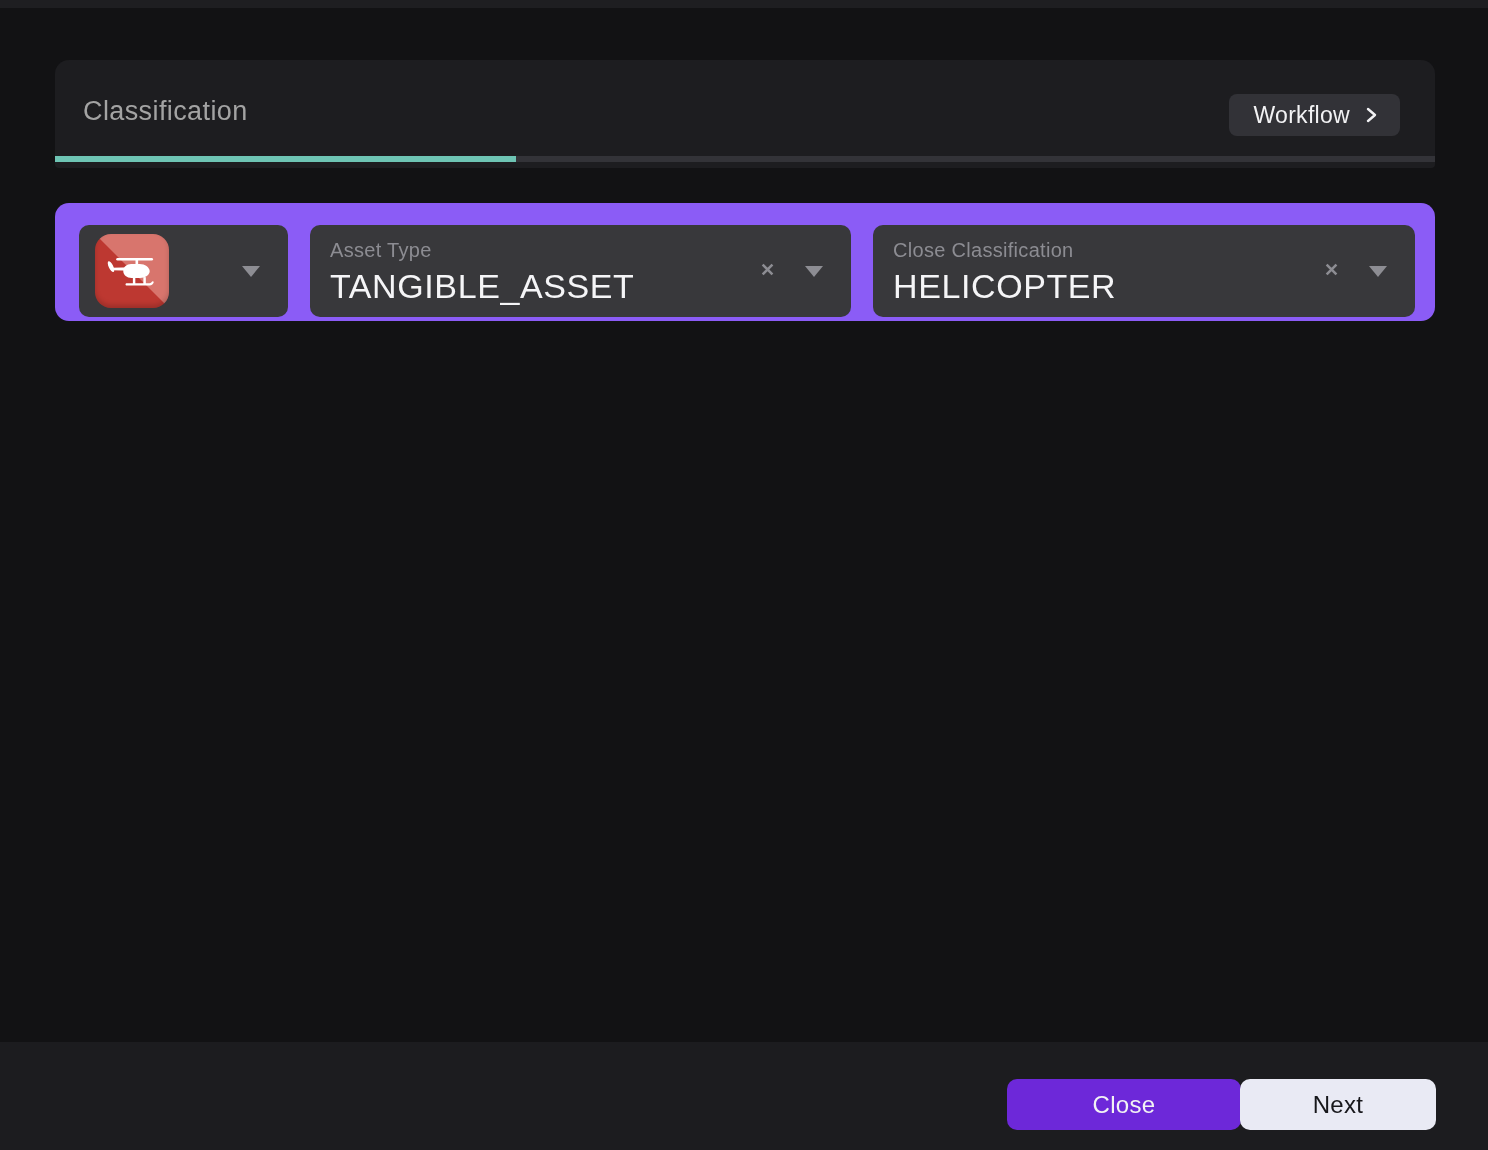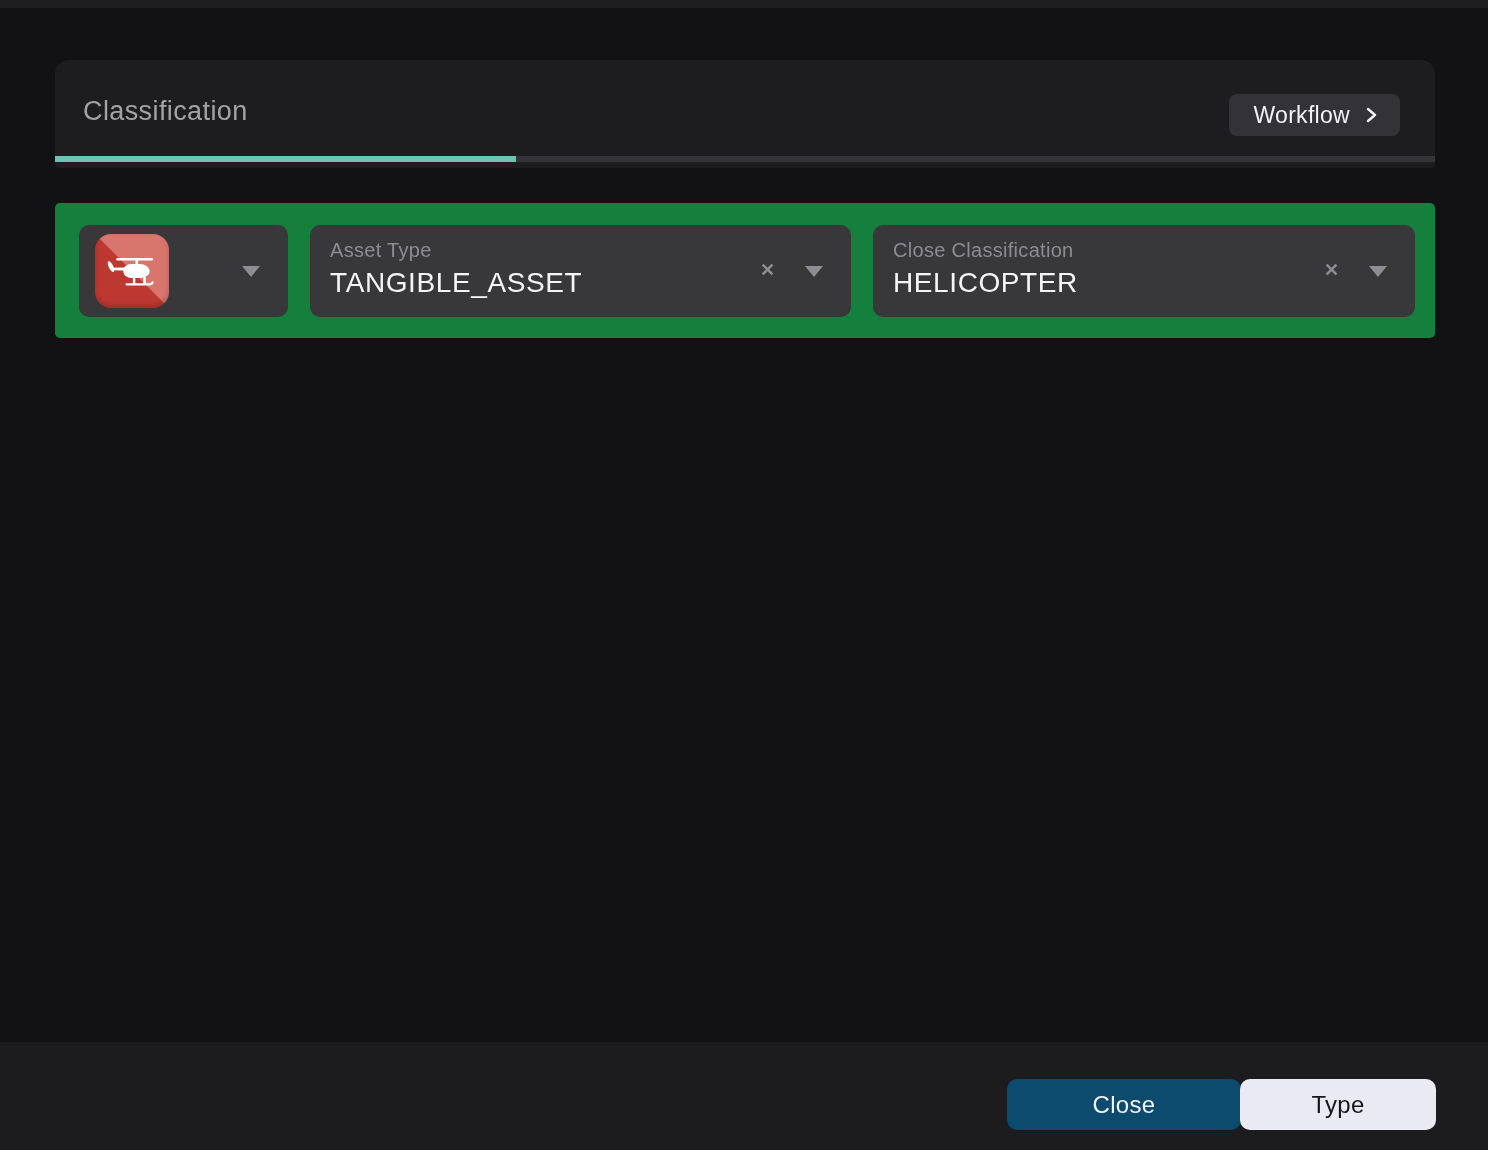--- a/index.html
+++ b/index.html
@@ -65,23 +65,23 @@
   .progress-fill {
     height: 100%;
     width: 0;
     background: #6ec4b4;
   }
 
   
   .fields-card {
     position: absolute;
     left: 55px; top: 203px;
-    width: 1380px; height: 135px;
-    background: #15803d;
-    border-radius: 5px;
+    width: 1380px; height: 118px;
+    background: #8b5cf6;
+    border-radius: 14px;
   }
   .field {
     position: absolute;
     top: 22px;
     height: 92px;
     background: #38383b;
     border-radius: 10px;
     cursor: pointer;
   }
   .field-icon   { left: 24px;  width: 209px; }
@@ -127,21 +127,21 @@
     display: flex;
     flex-direction: column;
     gap: 5px;
   }
   .field-label {
     font-size: 20px;
     color: #8c8c92;
     letter-spacing: 0.3px;
   }
   .field-value {
-    font-size: 28px;
+    font-size: 34px;
     color: #f5f5f7;
     letter-spacing: 0.6px;
   }
 
   
   .footer-bar {
     position: absolute;
     left: 0; right: 0; top: 1042px;
     height: 108px;
     background: #1c1c1f;
@@ -153,21 +153,21 @@
     border: none;
     border-radius: 10px;
     font-family: inherit;
     font-size: 24px;
     letter-spacing: 0.3px;
     cursor: pointer;
   }
   .close-btn {
     left: 1007px;
     width: 234px;
-    background: #0c4a6e;
+    background: #6d28d9;
     color: #f2f2f4;
   }
   .next-btn {
     left: 1240px;
     width: 196px;
     background: #e9eaf4;
     color: #17171b;
   }
 </style>
 </head>
@@ -225,16 +225,16 @@
         <span class="field-value">HELICOPTER</span>
       </div>
       <span class="clear-x">✕</span>
       <span class="caret"></span>
     </div>
 
   </section>
 
   <footer class="footer-bar">
     <button class="close-btn">Close</button>
-    <button class="next-btn">Type</button>
+    <button class="next-btn">Next</button>
   </footer>
 
 </div>
 
 </body></html>

